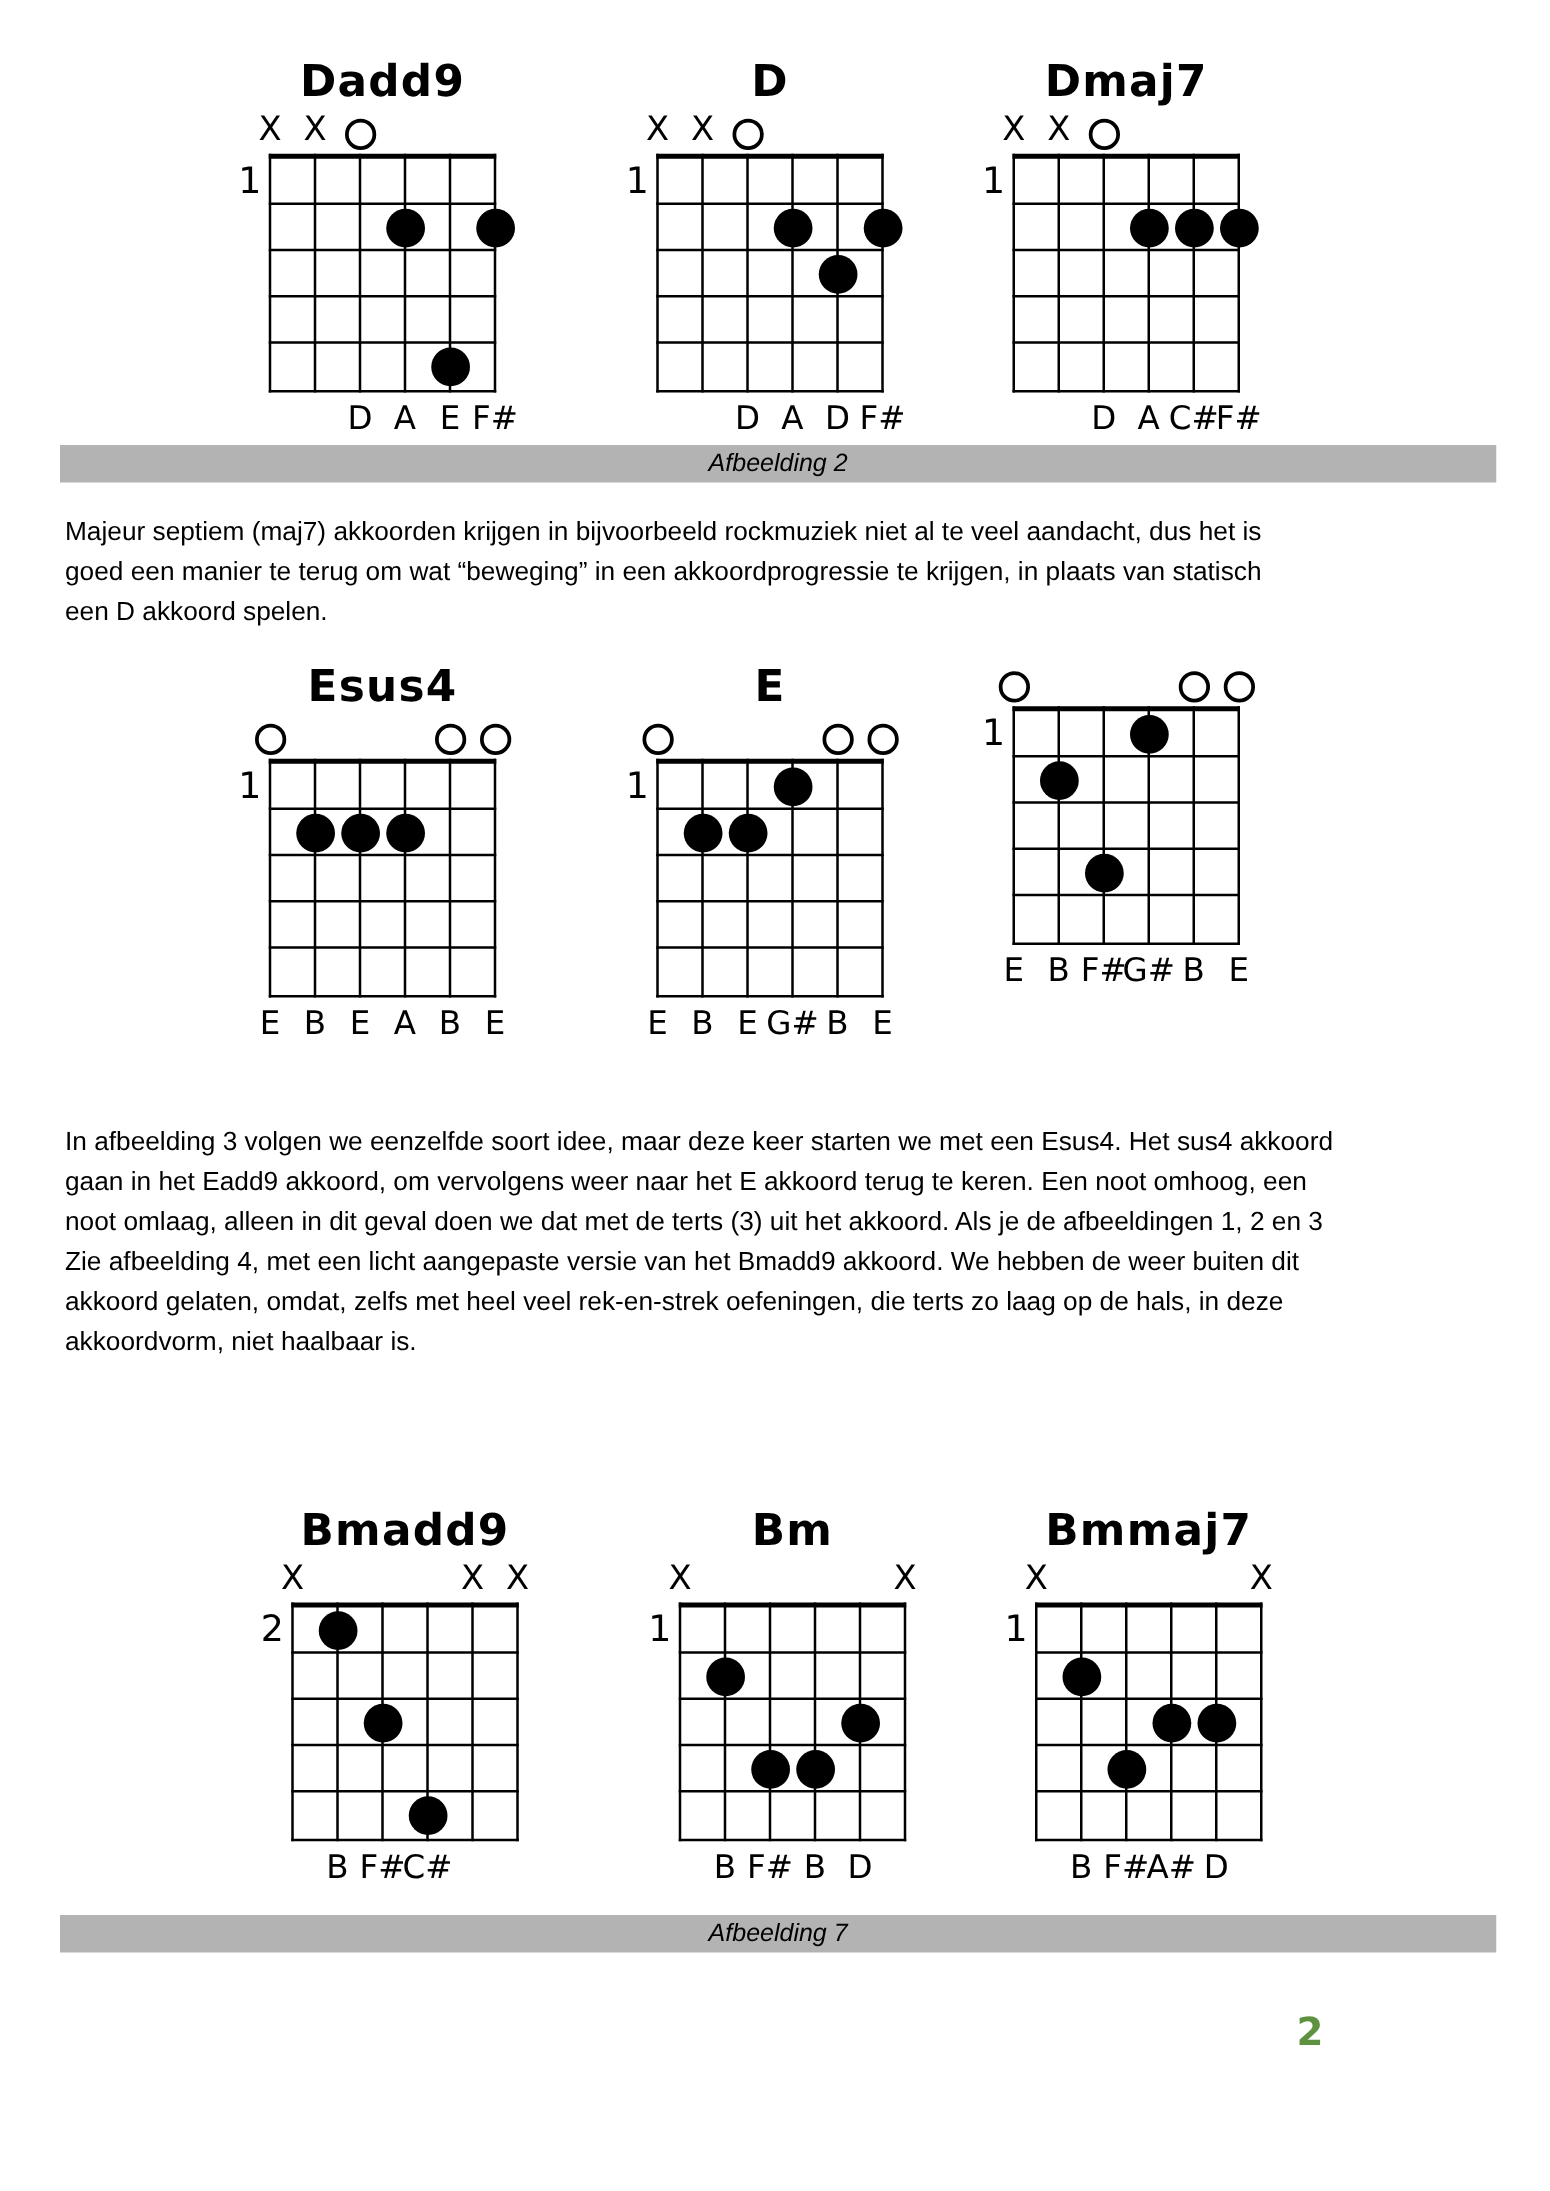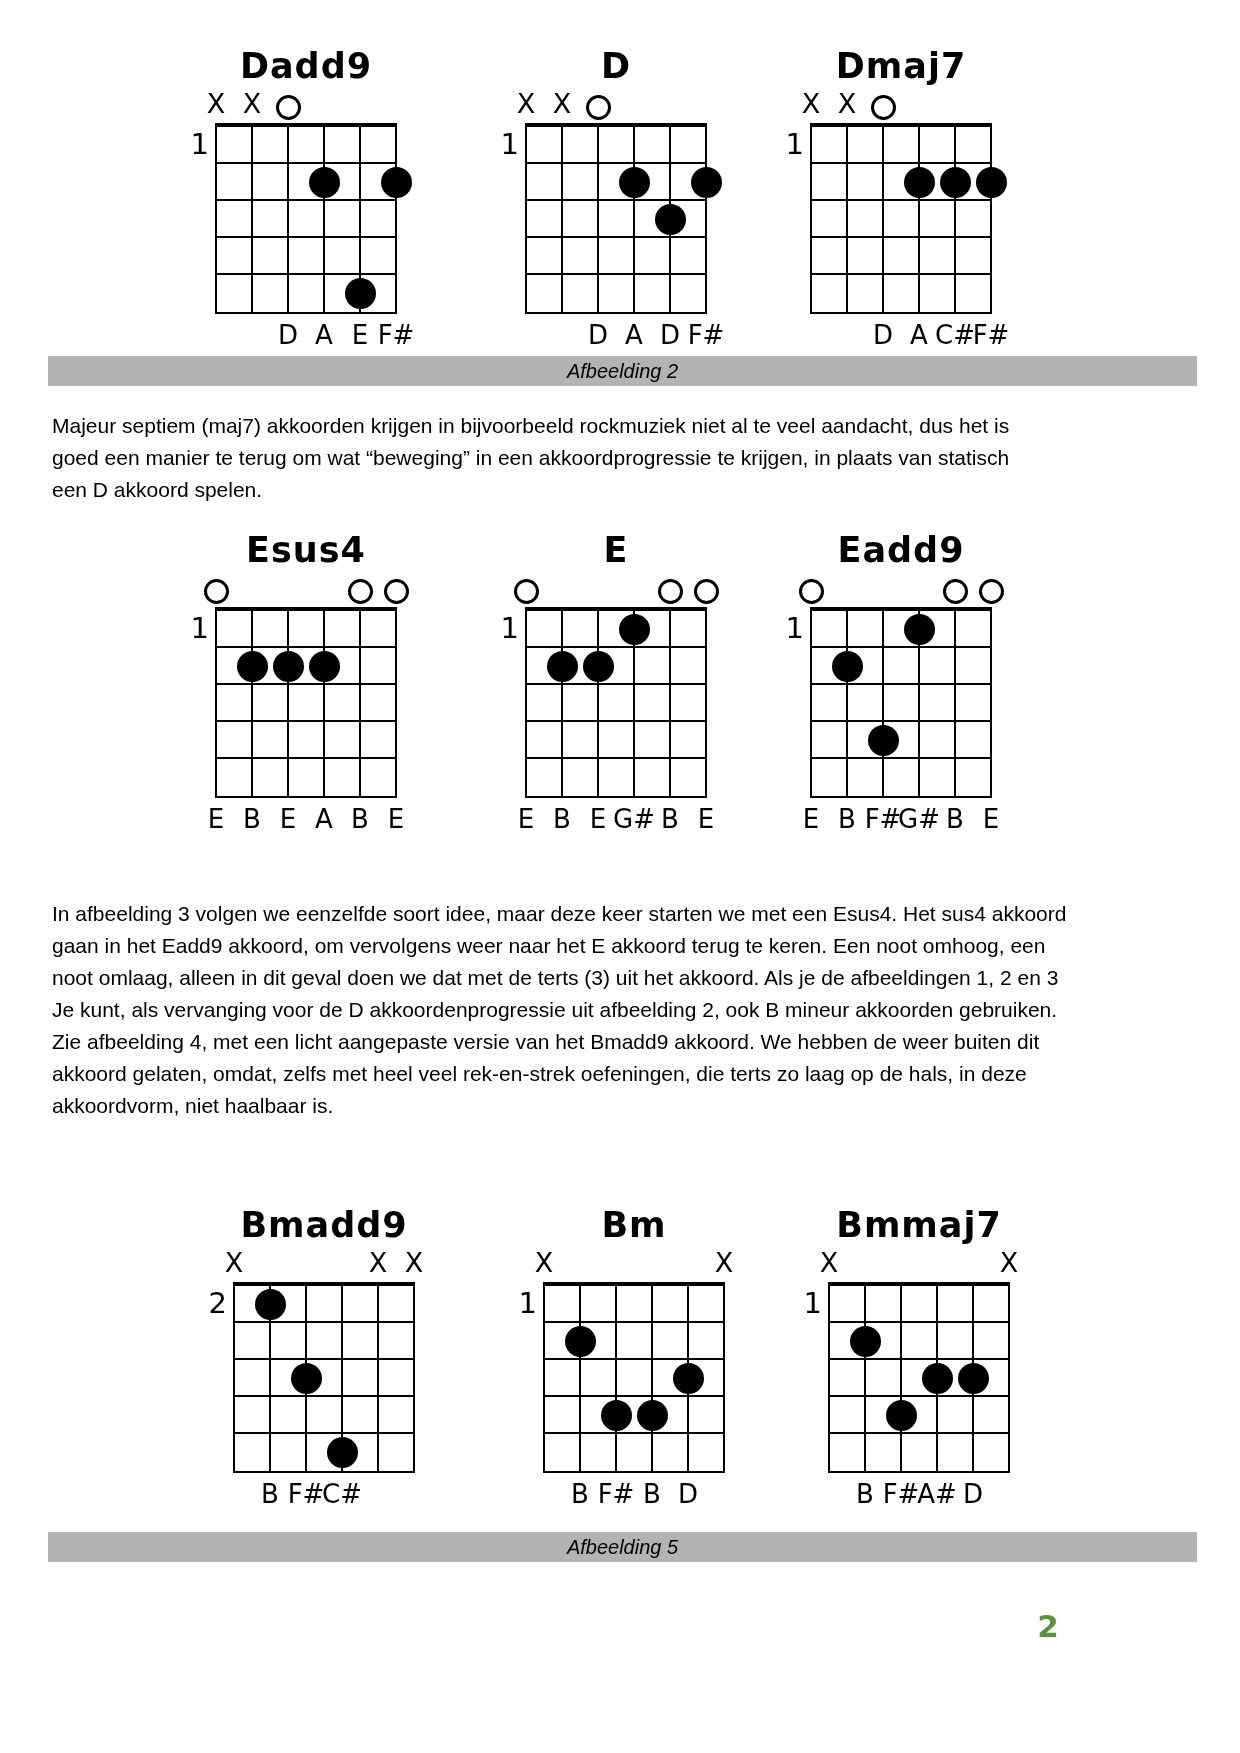--- a/index.html
+++ b/index.html
@@ -212,21 +212,20 @@
           </div>
           <span class="note-label" style="left: 9px;">E</span>
           <span class="note-label" style="left: 45px;">B</span>
           <span class="note-label" style="left: 81px;">E</span>
           <span class="note-label" style="left: 117px;">G#</span>
           <span class="note-label" style="left: 153px;">B</span>
           <span class="note-label" style="left: 189px;">E</span>
         </div>
       </div>
       <div class="chord-block" style="left: 770px;">
-        <div class="chord-title">Eadd9</div>
         <div class="chord-frame">
           <span class="marker-o" style="left: 29px;"></span>
           <span class="marker-o" style="left: 173px;"></span>
           <span class="marker-o" style="left: 209px;"></span>
           <span class="fret-label" style="top: 38px;">1</span>
           <div class="grid">
             <div class="gline" style="left: 0px; top: 0px; width: 2px; height: 191px;"></div>
             <div class="gline" style="left: 36px; top: 0px; width: 2px; height: 191px;"></div>
             <div class="gline" style="left: 72px; top: 0px; width: 2px; height: 191px;"></div>
             <div class="gline" style="left: 108px; top: 0px; width: 2px; height: 191px;"></div>
@@ -249,21 +248,20 @@
           <span class="note-label" style="left: 153px;">B</span>
           <span class="note-label" style="left: 189px;">E</span>
         </div>
       </div>
     </div>
 
   <div class="paragraph" style="top:898px">
       <div class="tline">In afbeelding 3 volgen we eenzelfde soort idee, maar deze keer starten we met een Esus4. Het sus4 akkoord</div>
       <div class="tline">gaan in het Eadd9 akkoord, om vervolgens weer naar het E akkoord terug te keren. Een noot omhoog, een</div>
       <div class="tline">noot omlaag, alleen in dit geval doen we dat met de terts (3) uit het akkoord. Als je de afbeeldingen 1, 2 en 3</div>
-      <div class="tline">Je kunt, als vervanging voor de D akkoordenprogressie uit afbeelding 2, ook B mineur akkoorden gebruiken.</div>
       <div class="tline">Zie afbeelding 4, met een licht aangepaste versie van het Bmadd9 akkoord. We hebben de weer buiten dit</div>
       <div class="tline">akkoord gelaten, omdat, zelfs met heel veel rek-en-strek oefeningen, die terts zo laag op de hals, in deze</div>
       <div class="tline">akkoordvorm, niet haalbaar is.</div>
     </div>
 
   <div class="figure-row" style="top:1204px">
       <div class="chord-block" style="left: 193px;">
         <div class="chord-title">Bmadd9</div>
         <div class="chord-frame">
           <span class="marker-x" style="left: 26px;">X</span>
@@ -347,18 +345,18 @@
             <div class="dot" style="left: 57.5px; top: 118px;"></div>
           </div>
           <span class="note-label" style="left: 45px;">B</span>
           <span class="note-label" style="left: 81px;">F#</span>
           <span class="note-label" style="left: 117px;">A#</span>
           <span class="note-label" style="left: 153px;">D</span>
         </div>
       </div>
     </div>
   <div class="caption-bar" style="top: 1532px; background: rgb(179, 179, 179);">
-    <span>Afbeelding 5</span>
+    <span>Afbeelding 7</span>
   </div>
 
   <div class="page-number" style="color: rgb(95, 146, 64);">2</div>
 
 </div>
 
 </body></html>

